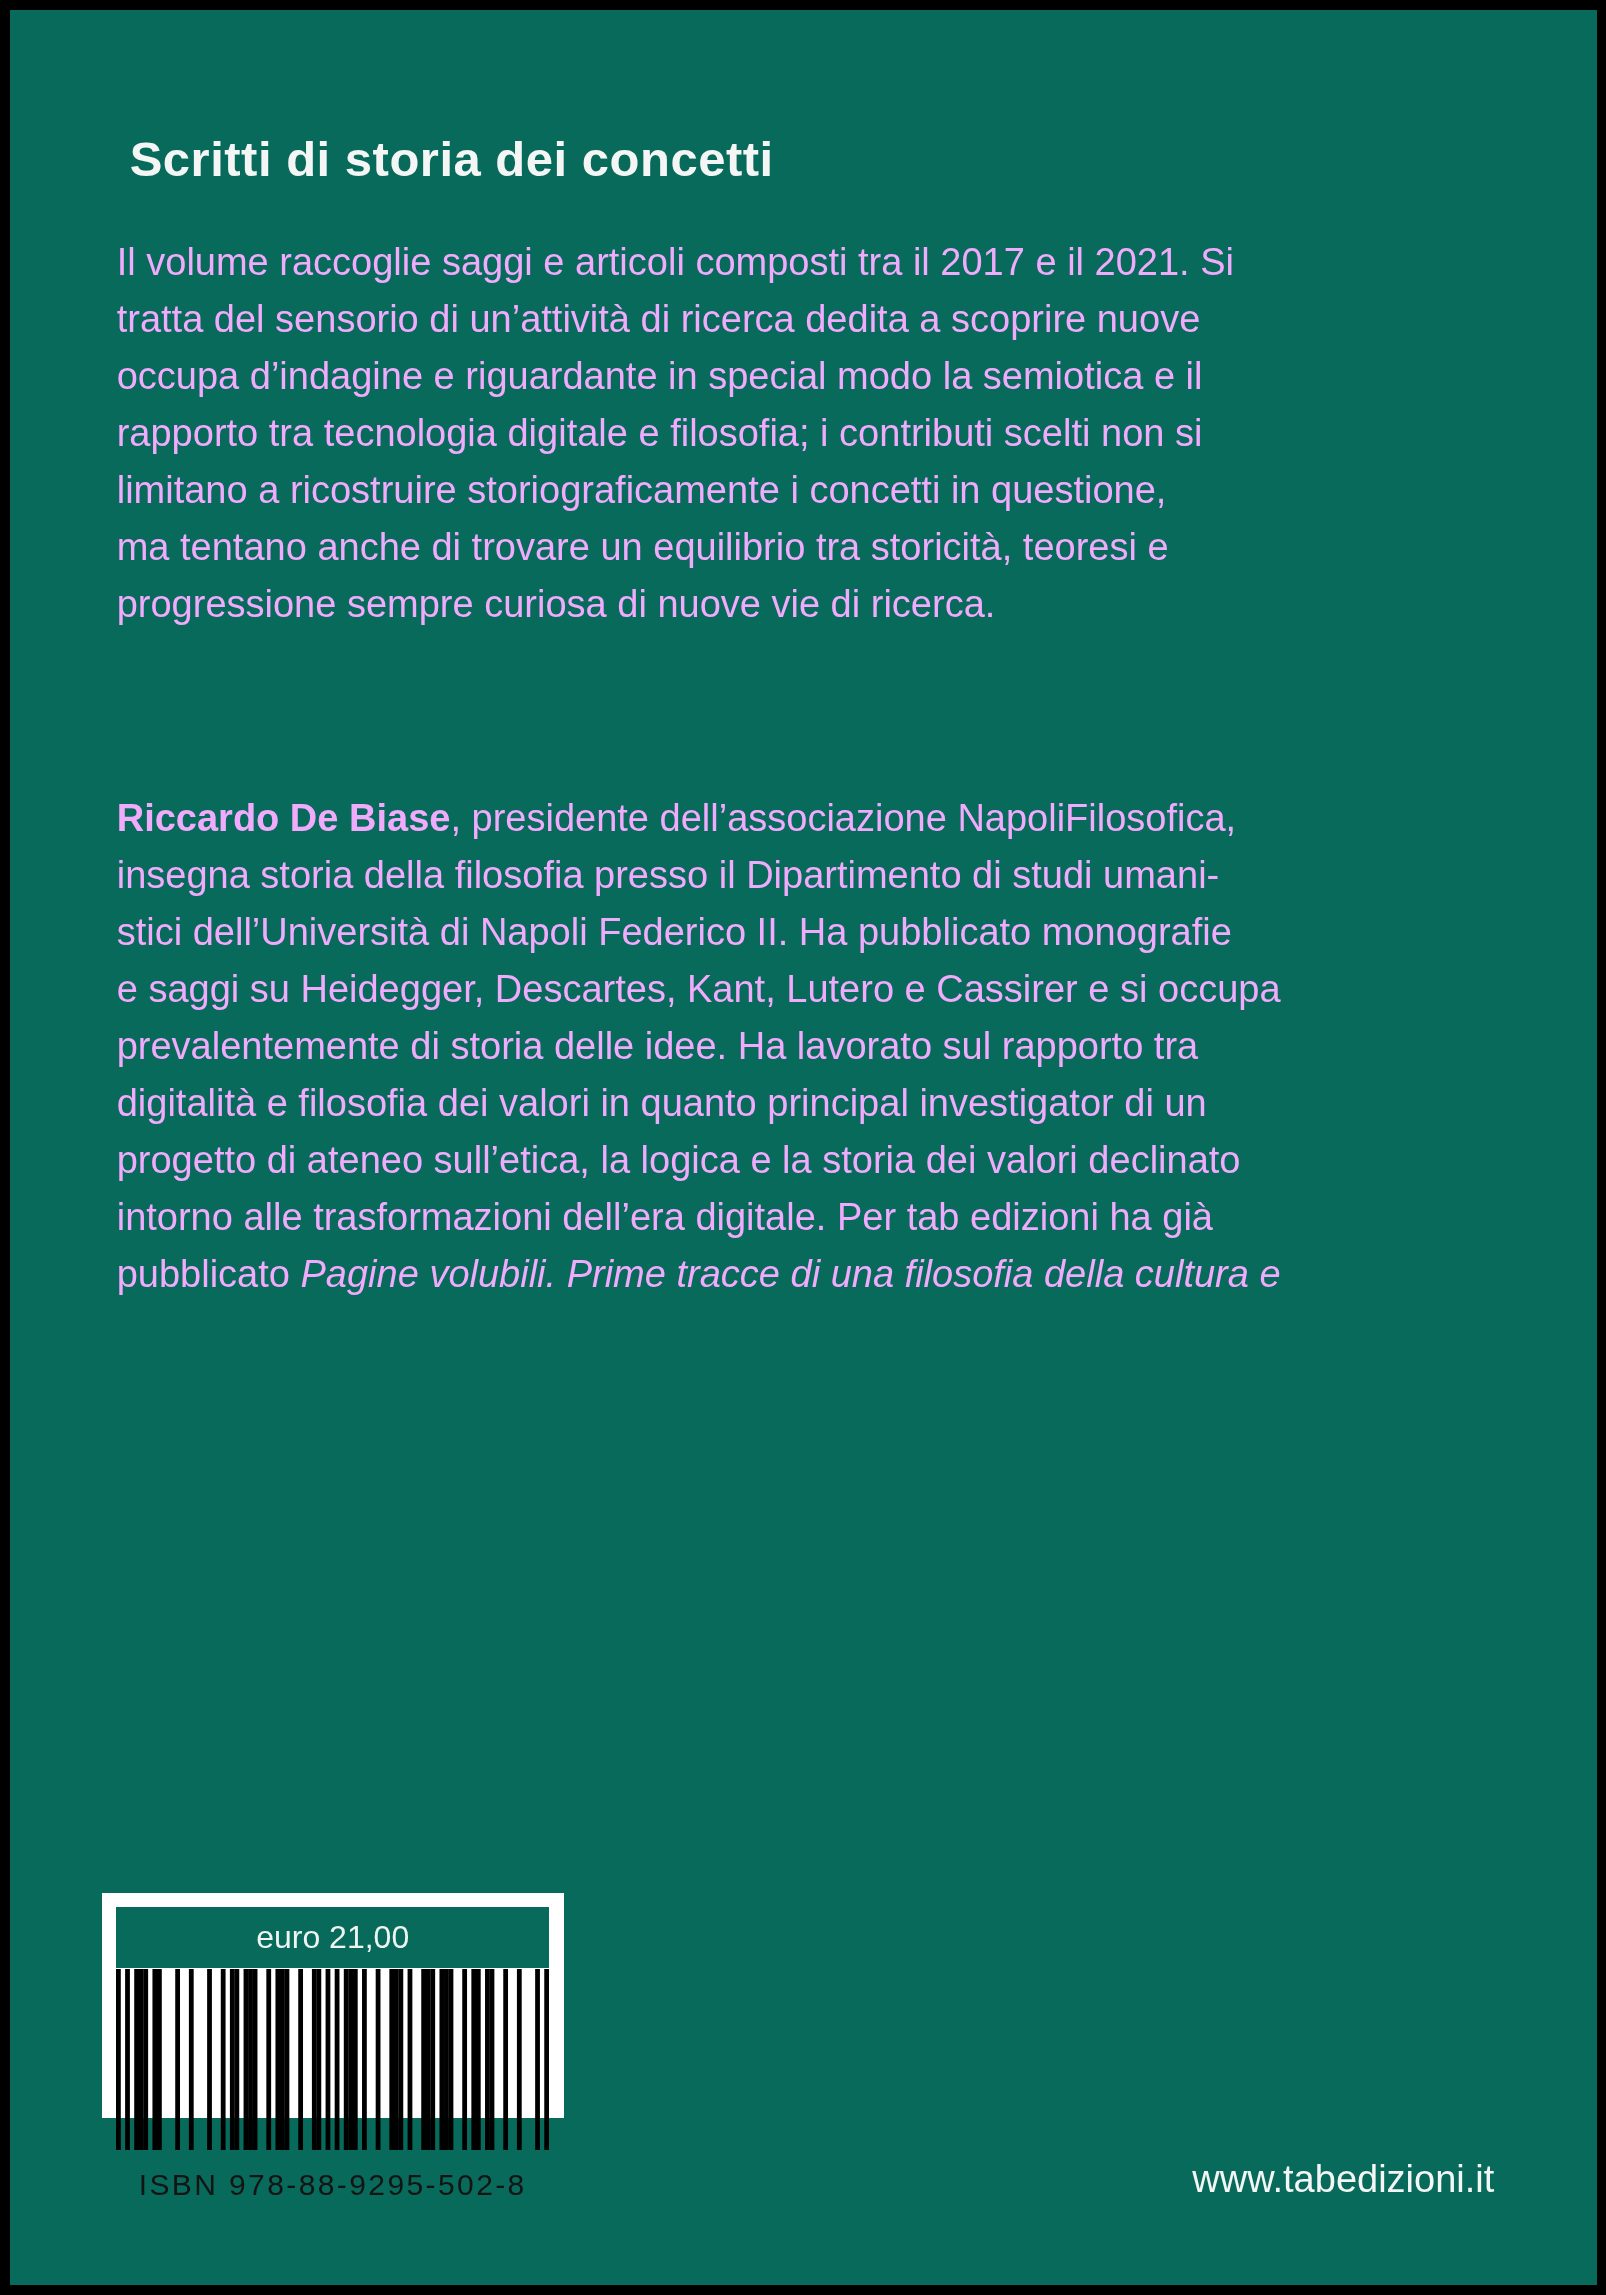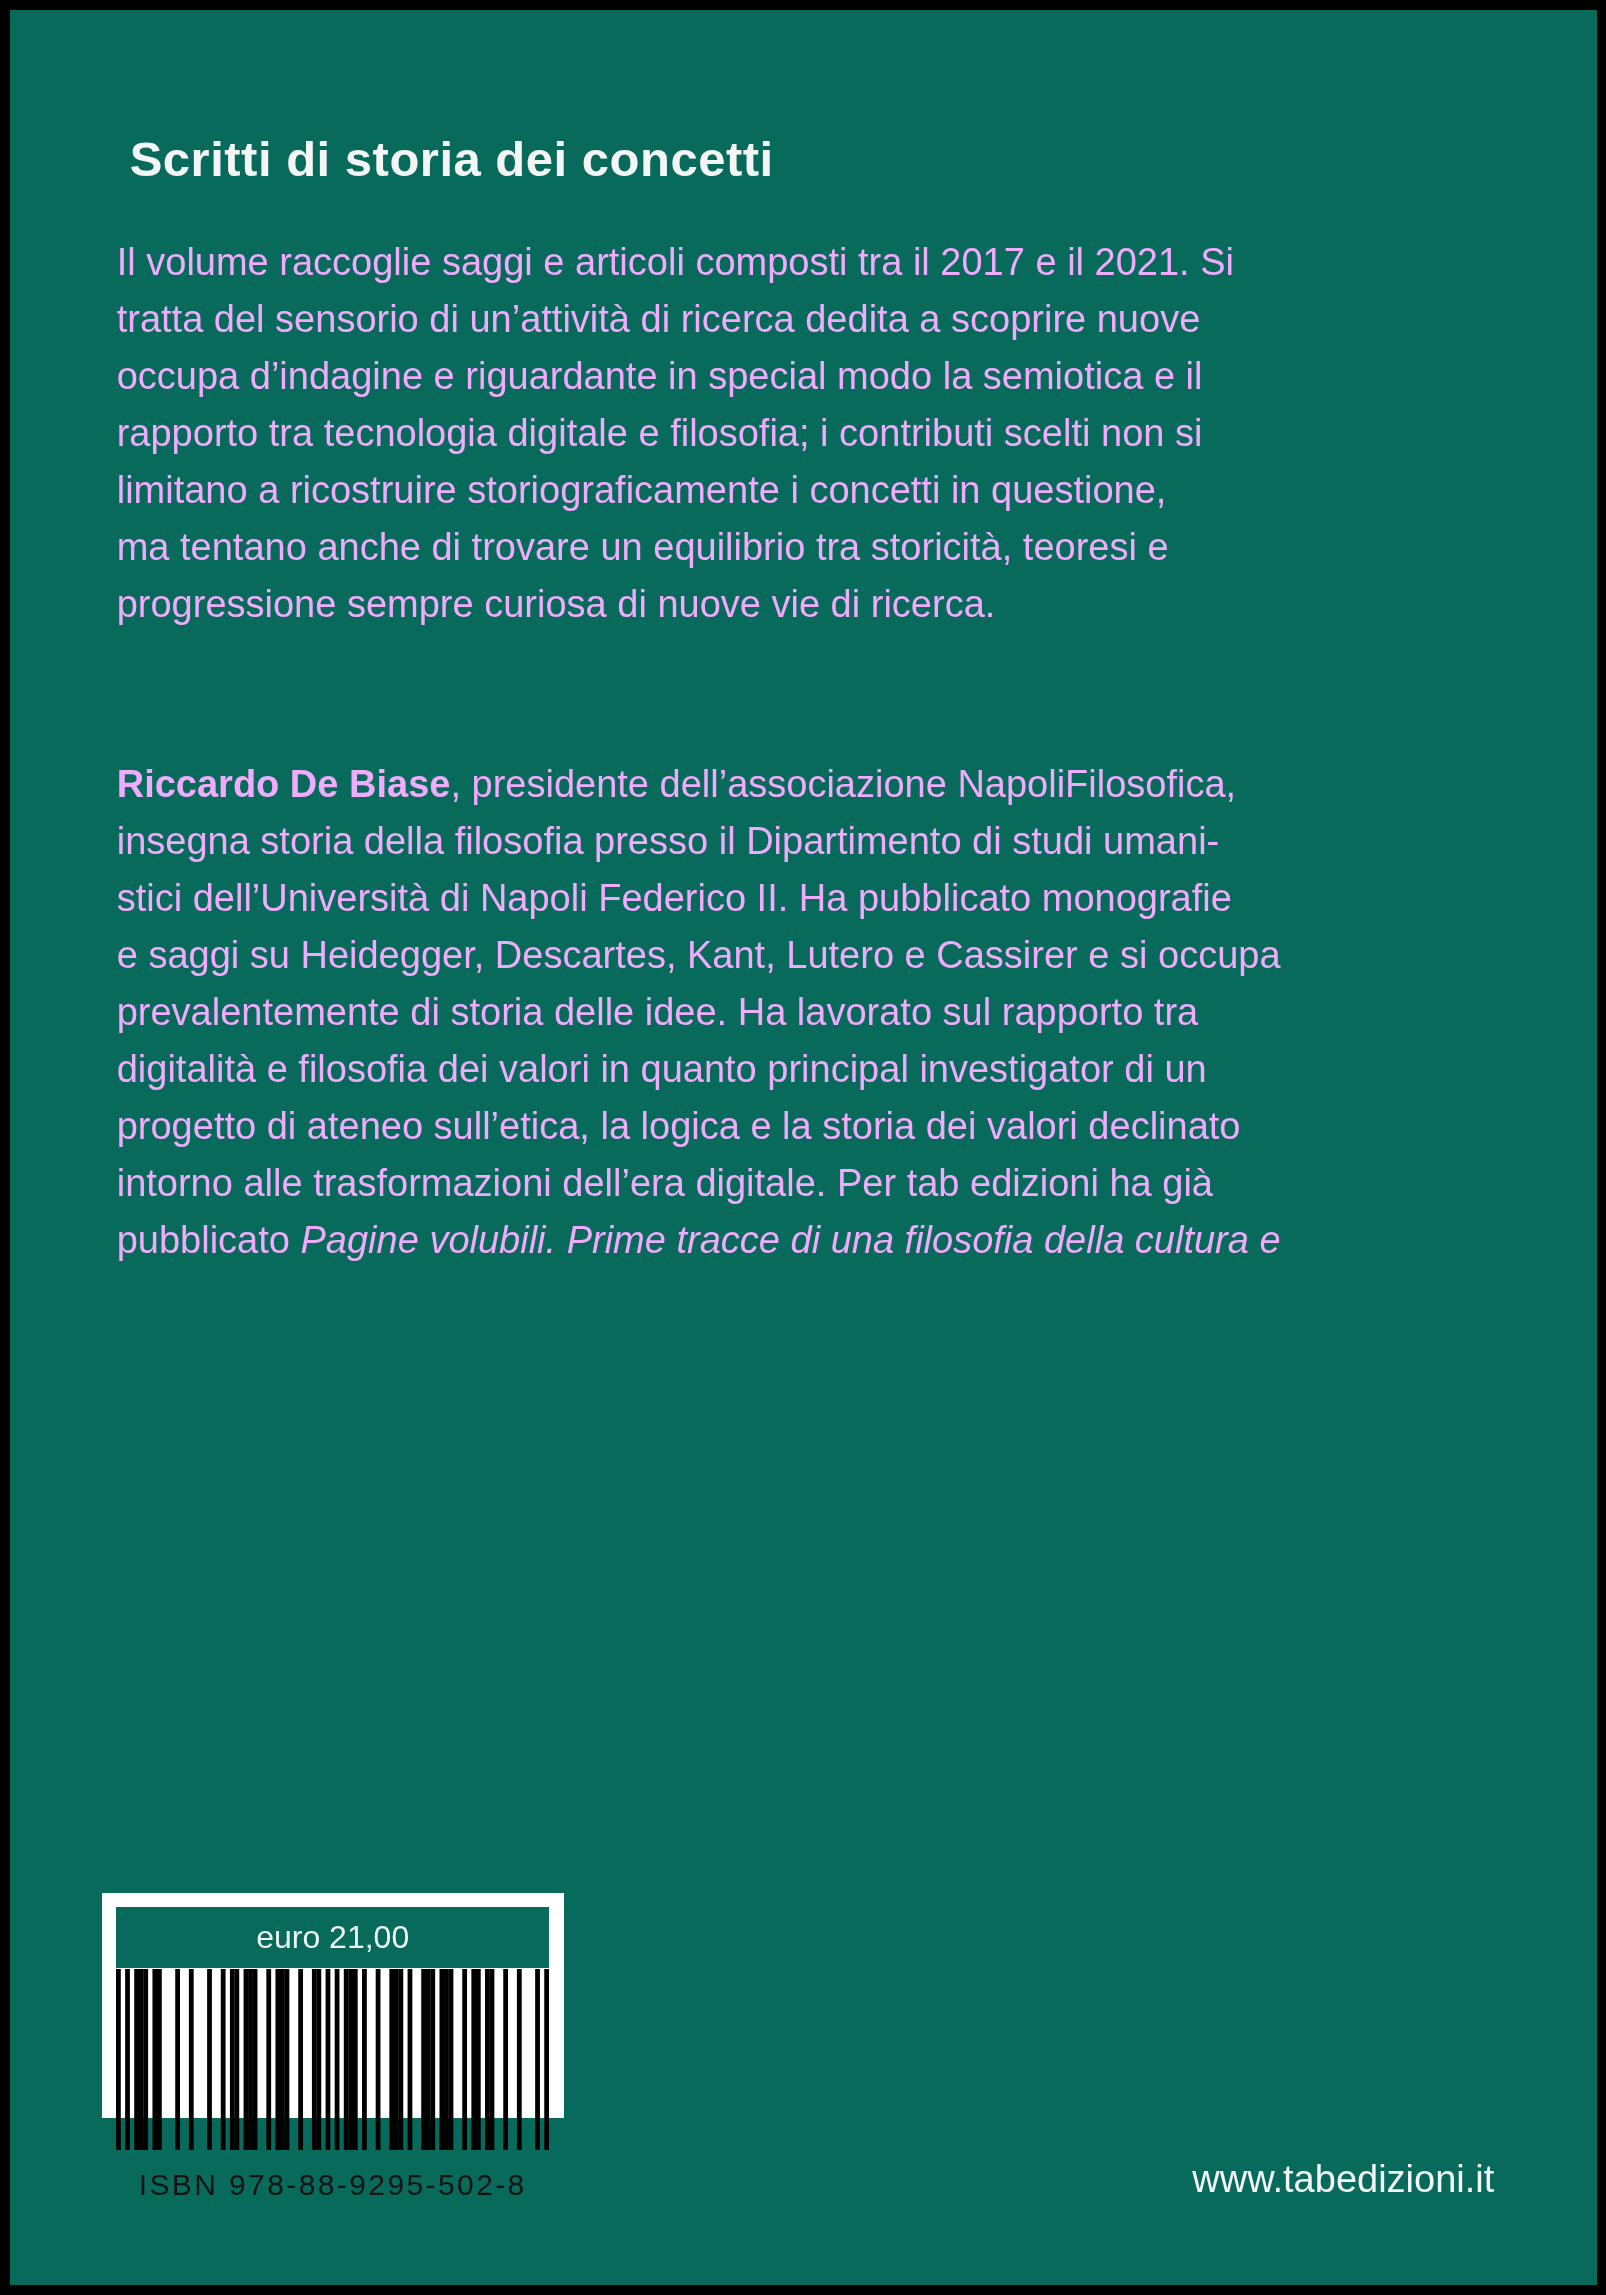--- a/index.html
+++ b/index.html
@@ -19,21 +19,21 @@
     position: absolute;
     left: 120px; top: 121px;
     margin: 0;
     font-size: 49px;
     font-weight: 700;
     letter-spacing: 0.5px;
     color: #F3F6F4;
   }
   .textblock { position: absolute; left: 107px; right: 97px; }
   .synopsis { top: 224px; }
-  .bio { top: 746px; }
+  .bio { top: 780px; }
   .line {
     height: 57px;
     line-height: 57px;
     font-size: 38px;
     color: #f0abfc;
     white-space: nowrap;
   }
   .line b { font-weight: 700; }
   .line i { font-style: italic; }
   .barcode-panel {

